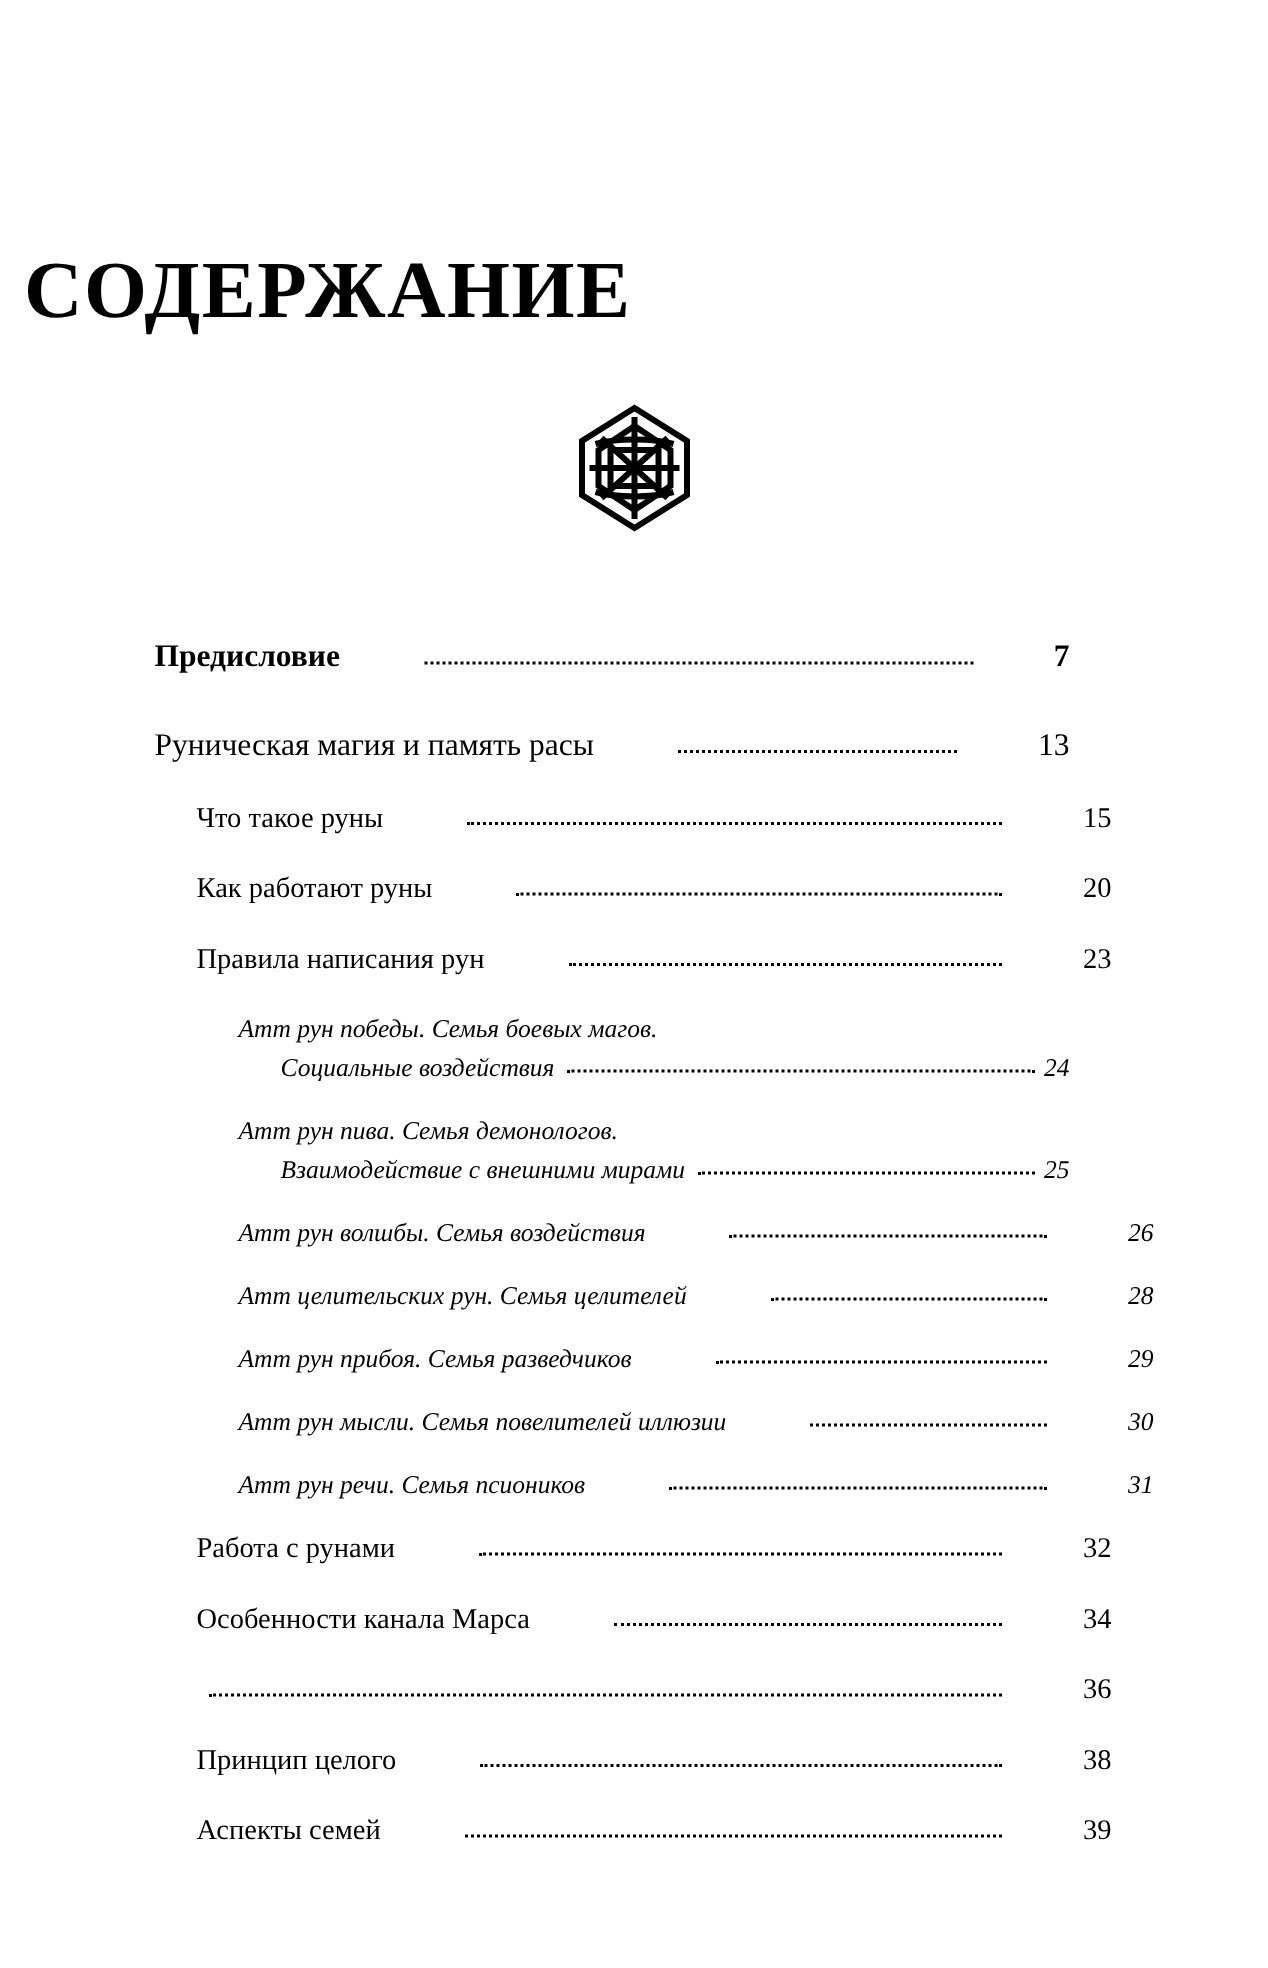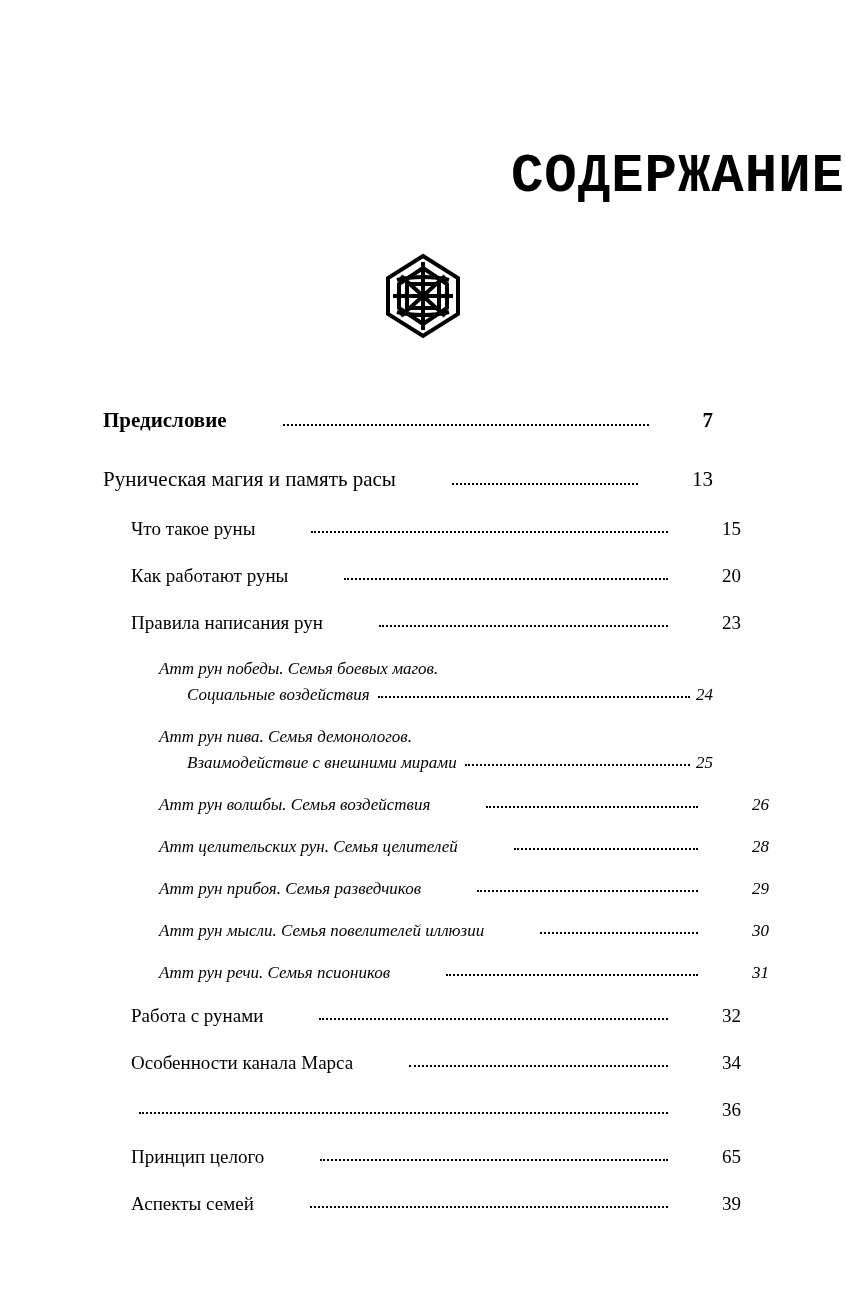--- a/index.html
+++ b/index.html
@@ -14,26 +14,26 @@
     font-family: "Liberation Serif", serif;
     color: #000000;
     overflow: hidden;
   }
   .page {
     position: absolute;
     inset: 0;
     padding: 0;
   }
   .title {
-    text-align: right;
-    font-family: Liberation Mono, monospace;
+    text-align: left;
+    font-family: Liberation Serif, serif;
     font-weight: bold;
     font-size: 54px;
     letter-spacing: 1px;
-    margin: 0;
+    margin: 16px;
     padding-top: 150px;
     line-height: 1;
   }
   .ornament-wrap {
     display: flex;
     justify-content: center;
     margin-top: 42px;
   }
   .toc {
     margin: 58px 132px 0 103px;
@@ -227,21 +227,21 @@
     </div>
 
     <div class="entry lvl-sub">
       <span class="leader"></span>
       <span class="page-num">36</span>
     </div>
 
     <div class="entry lvl-sub">
       <span class="label">Принцип целого</span>
       <span class="leader"></span>
-      <span class="page-num">65</span>
+      <span class="page-num">38</span>
     </div>
 
     <div class="entry lvl-sub">
       <span class="label">Аспекты семей</span>
       <span class="leader"></span>
       <span class="page-num">39</span>
     </div>
 
   </div>
 </div>

